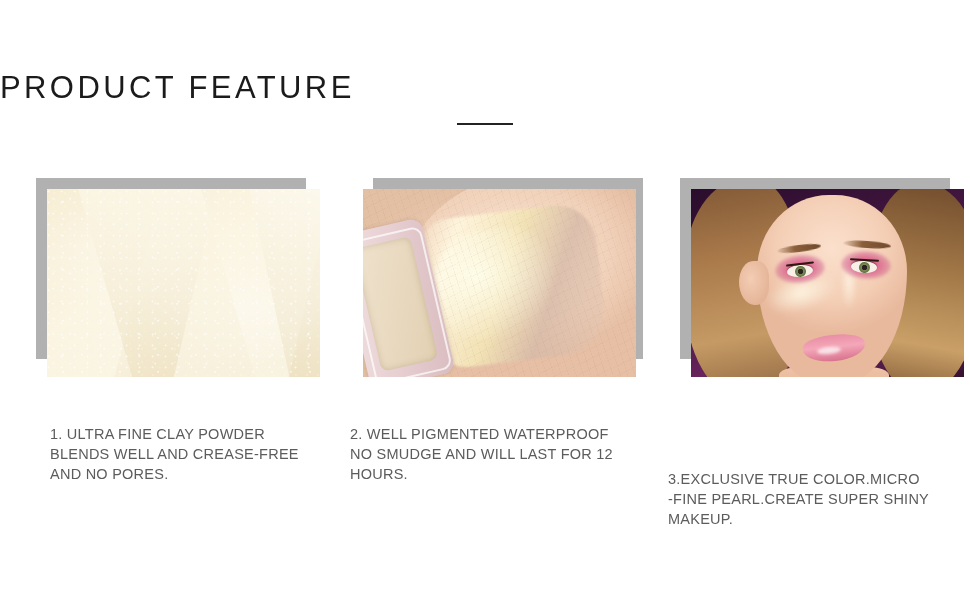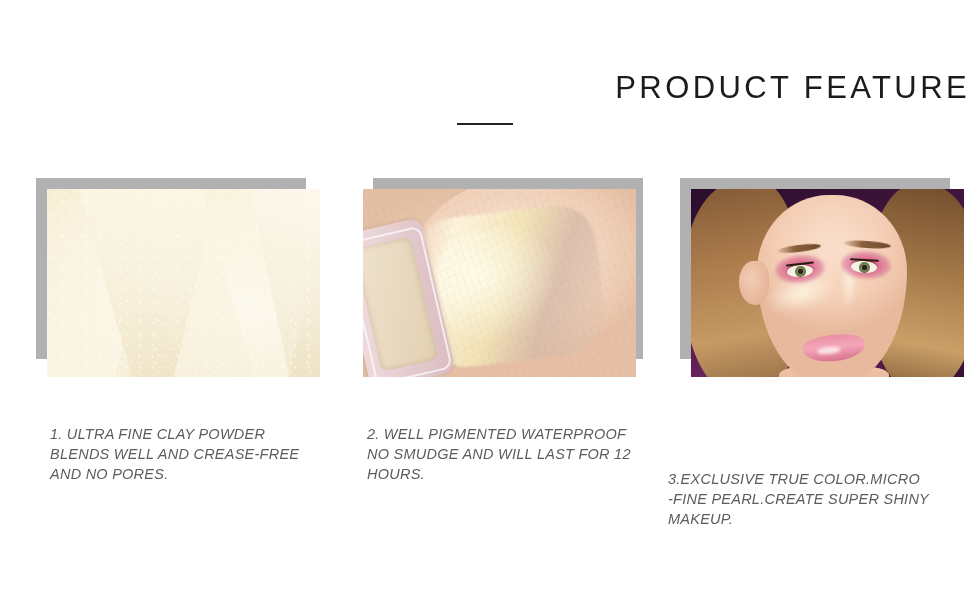--- a/index.html
+++ b/index.html
@@ -15,21 +15,21 @@
     font-family: "Liberation Sans", sans-serif;
     -webkit-font-smoothing: antialiased;
   }
 
   
   .header {
     position: absolute;
     left: 0;
     top: 72px;
     width: 970px;
-    text-align: right;
+    text-align: left;
   }
   .page-title {
     font-size: 31px;
     font-weight: 400;
     letter-spacing: 3.4px;
     color: #1b1b1b;
     line-height: 1;
     white-space: nowrap;
   }
   .title-rule {
@@ -327,24 +327,23 @@
     width: 970px;
   }
   .caption {
     position: absolute;
     top: 0;
     font-size: 14.5px;
     line-height: 20px;
     letter-spacing: 0.25px;
     color: #5c5c5c;
     white-space: pre-line;
-    font-style: italic;
   }
   .caption-1 { left: 50px; width: 262px; }
-  .caption-2 { left: 367px; width: 272px; }
+  .caption-2 { left: 350px; width: 272px; }
   .caption-3 { left: 668px; width: 280px; margin-top: 45px; }
 </style>
 </head>
 <body>
 
 <div class="header">
   <div class="page-title">PRODUCT FEATURE</div>
   <div class="title-rule"></div>
 </div>
 

